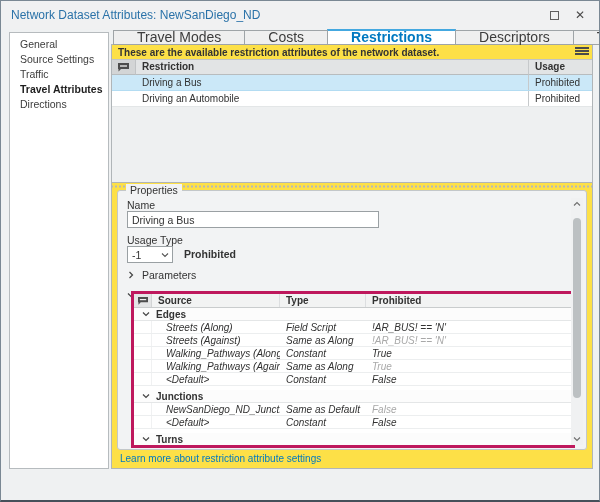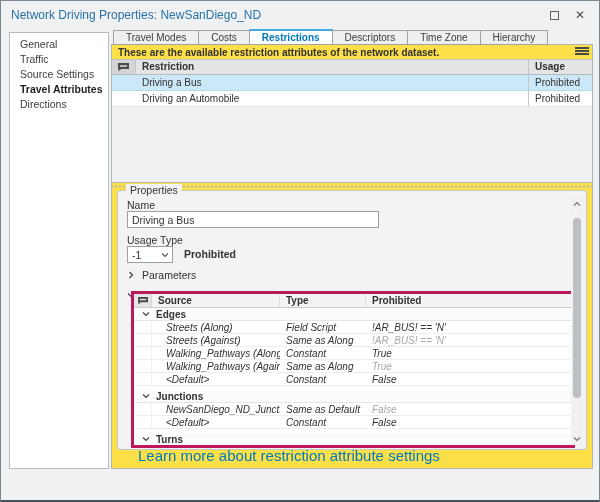--- a/index.html
+++ b/index.html
@@ -23,21 +23,21 @@
   
   .sidebar {
     position:absolute; left:8px; top:31px; width:100px; height:437px;
     background:#ffffff; border:1px solid #b6bbbe; padding-top:4px;
   }
   .side-item { height:15px; line-height:15px; padding-left:10px; font-size:10.5px; color:#3c3c3c; cursor:default; white-space:nowrap; }
   .side-item.selected { font-weight:bold; color:#1e1e1e; }
   
   .tabs { position:absolute; left:112px; top:29px; height:15px; display:flex; z-index:3; }
   .tab {
-    height:15px; line-height:13px; padding:0 12px; font-size:10px;
+    height:15px; line-height:13px; padding:0 23px; font-size:14px;
     background:#efefef; border:1px solid #9fa4a7; border-right:none;
     color:#3c3c3c; white-space:nowrap; cursor:default;
   }
   .tab:last-child { border-right:1px solid #9fa4a7; }
   .tab.selected {
     background:#ffffff; color:#0079c1; font-weight:bold;
     border-top:2px solid #44a8e0; height:16px; margin-top:-1px;
     border-right:1px solid #9fa4a7;
   }
   .tab.selected + .tab { border-left:none; }
@@ -121,52 +121,52 @@
   .e-data .e-src-col { padding-left:14px; }
   .e-data .gray { color:#a8a8a8; }
   .e-gap { height:4px; }
   .e-partial { height:6px; overflow:hidden; }
   
   .scrollbar { position:absolute; right:3px; top:7px; width:12px; height:247px; background:#f0f1f2; }
   .sb-arrow { position:absolute; left:0; width:12px; height:12px; display:flex; align-items:center; justify-content:center; }
   .sb-up { top:0; } .sb-down { bottom:0; }
   .sb-thumb { position:absolute; left:2px; width:8px; top:20px; height:180px; background:#bcc0c2; border-radius:4px; }
   
-  .learn-link { position:absolute; left:8px; bottom:4px; font-size:15px; color:#0079c1; cursor:pointer;margin-left:18px; }
+  .learn-link { position:absolute; left:8px; bottom:4px; font-size:10px; color:#0079c1; cursor:pointer; }
   
   .footer { position:absolute; left:0; right:0; bottom:0; height:32px; background:#edeff0; border-top:1px solid #d4d7d9; }
   .btn {
     position:absolute; top:6px; height:20px; font-size:10.5px; color:#323232;
     background:linear-gradient(#fdfdfd,#eceeef); border:1px solid #a8acae; border-radius:2px;
     display:flex; align-items:center; justify-content:center; cursor:default;
     font-family:"Liberation Sans", sans-serif;
   }
   .btn-ok { right:62px; width:44px; border:1px solid #5a9bd0; background:#ffffff; }
   .btn-cancel { right:8px; width:47px; }
   svg { display:block; }
 </style>
 </head>
 <body>
 
 <div class="window">
 
   <div class="titlebar">
-    <div class="title">Network Driving Properties: NewSanDiego_ND</div>
+    <div class="title">Network Dataset Attributes: NewSanDiego_ND</div>
     <div class="win-btn btn-max">
       <span class="max-glyph"></span>
     </div>
     <div class="win-btn btn-close">
       <span class="close-glyph">✕</span>
     </div>
   </div>
 
   <div class="sidebar">
     <div class="side-item">General</div>
+    <div class="side-item">Source Settings</div>
     <div class="side-item">Traffic</div>
-    <div class="side-item">Source Settings</div>
     <div class="side-item selected">Travel Attributes</div>
     <div class="side-item">Directions</div>
   </div>
 
   <div class="tabs">
     <div class="tab">Travel Modes</div>
     <div class="tab">Costs</div>
     <div class="tab selected">Restrictions</div>
     <div class="tab">Descriptors</div>
     <div class="tab">Time Zone</div>

